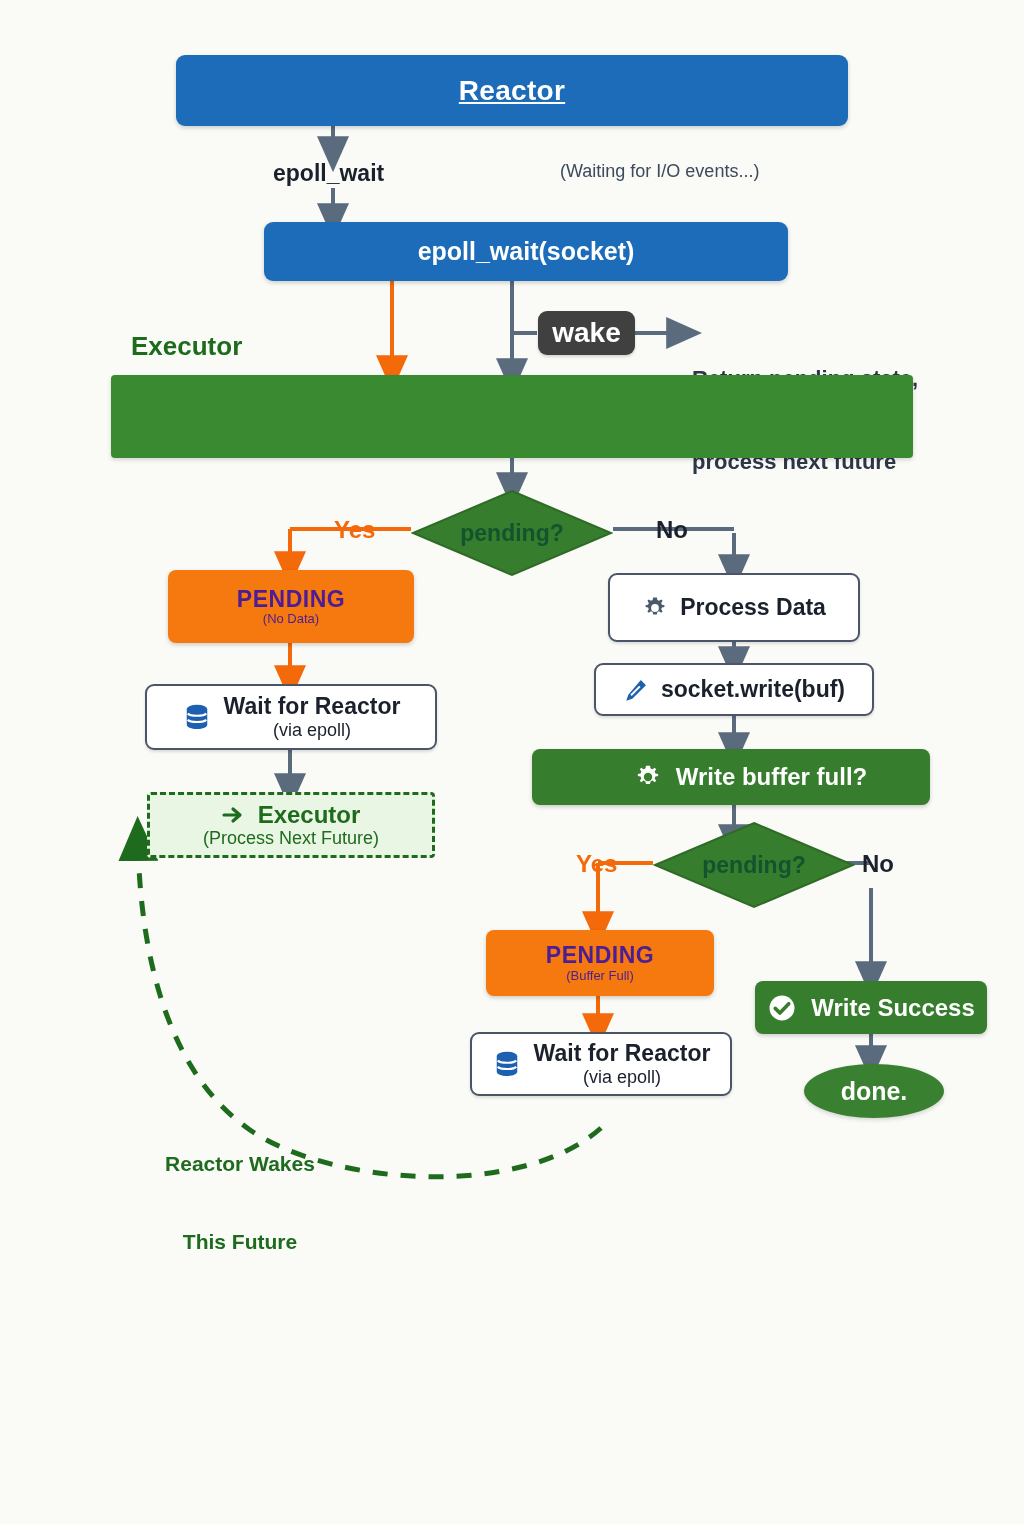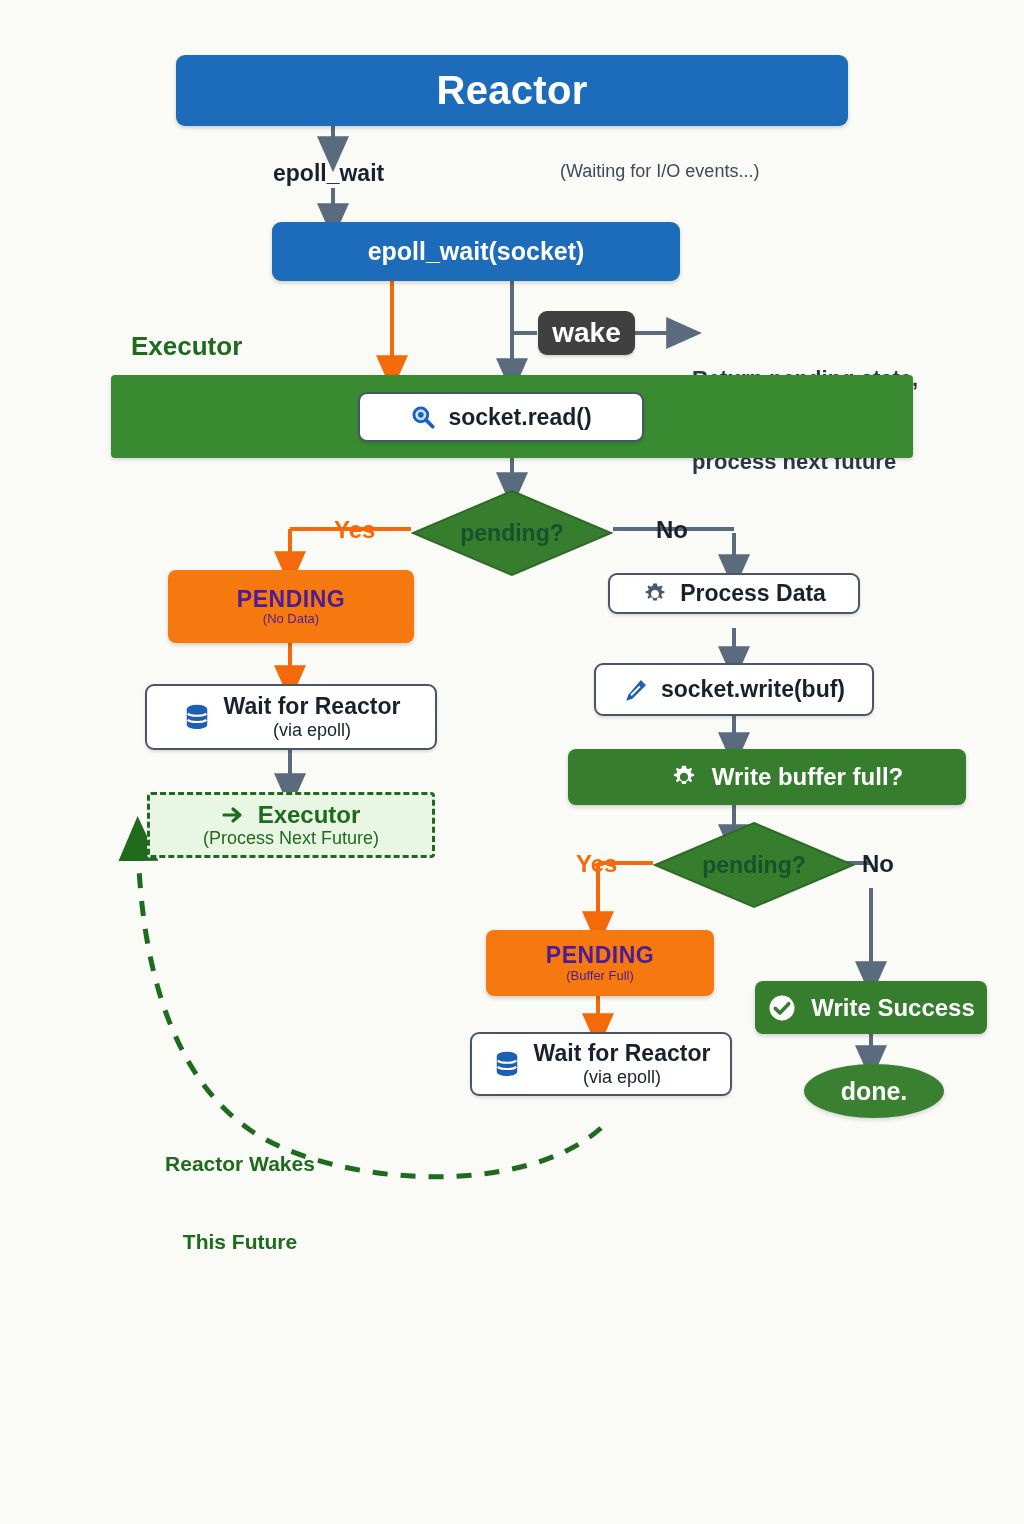--- a/index.html
+++ b/index.html
@@ -16,21 +16,21 @@
   .node{position:absolute;box-sizing:border-box;display:flex;align-items:center;justify-content:center;}
 
   
   .bar-blue{
     background:#1c6cba;
     border-radius:9px;
     color:#ffffff;
     font-weight:bold;
     box-shadow:0 2px 4px rgba(0,0,0,.18);
   }
-  .t-reactor{font-size:40px;letter-spacing:.3px;}
+  .t-reactor{font-size:28px;letter-spacing:.3px;text-decoration:underline;}
   .t-epollbox{font-size:25px;}
 
   
   .band-green{
     background:#3a8a31;
     border-radius:4px;
     box-shadow:0 2px 4px rgba(0,0,0,.15);
   }
   .green-solid{
     background:#367d2d;
@@ -207,49 +207,37 @@
   </div>
 
   <div class="node bar-blue t-reactor" style="left:176px;top:55px;width:672px;height:71px;">
     <span>Reactor</span>
   </div>
 
   <div class="txt txt-dark" style="left:273px;top:160px;">epoll_wait</div>
 
   <div class="txt txt-gray" style="left:560px;top:161px;">(Waiting for I/O events...)</div>
 
-  <div class="node bar-blue t-epollbox" style="left:272px;top:222px;width:408px;height:59px;">
+  <div class="node bar-blue t-epollbox" style="left:264px;top:222px;width:524px;height:59px;">
     <span>epoll_wait(socket)</span>
   </div>
 
   <div class="node pill-wake" style="left:538px;top:311px;width:97px;height:44px;">
     <span>wake</span>
   </div>
 
   <div class="txt txt-gray-2" style="left:692px;top:310px;">
     <div>Return pending state,</div>
     <div>process next future</div>
   </div>
 
   <div class="txt txt-green-hd" style="left:131px;top:331px;">Executor</div>
 
   <div class="node band-green" style="left:111px;top:375px;width:802px;height:83px;"></div>
 
-  <div class="node box-white" style="left:358px;top:392px;width:286px;height:50px;">
-    <div class="row-ic">
-      <span class="icon">
-        <svg width="26" height="26" viewBox="0 0 24 24">
-          <circle cx="10" cy="10" r="6.4" fill="#bfe7ee" stroke="#1b5fc0" stroke-width="2.6"></circle>
-          <circle cx="10" cy="10" r="2.6" fill="#1b5fc0"></circle>
-          <line x1="14.7" y1="14.7" x2="21" y2="21" stroke="#1b5fc0" stroke-width="3.4" stroke-linecap="round"></line>
-        </svg>
-      </span>
-      <span class="lbl-main">socket.read()</span>
-    </div>
-  </div>
 
   <div class="txt txt-yes" style="left:334px;top:516px;">Yes</div>
   <div class="txt txt-no" style="left:656px;top:516px;">No</div>
 
   <div class="node box-orange" style="left:168px;top:570px;width:246px;height:73px;">
     <div class="inner-col">
       <span class="lbl-main">PENDING</span>
       <span class="lbl-sub">(No Data)</span>
     </div>
   </div>
@@ -278,21 +266,21 @@
           <svg width="24" height="20" viewBox="0 0 24 20">
             <path d="M2,10 L17,10 M11,4 L18,10 L11,16" stroke="#1e6b1e" stroke-width="3.2" fill="none" stroke-linecap="round" stroke-linejoin="round"></path>
           </svg>
         </span>
         <span class="lbl-main">Executor</span>
       </div>
       <span class="lbl-sub">(Process Next Future)</span>
     </div>
   </div>
 
-  <div class="node box-white" style="left:608px;top:573px;width:252px;height:41px;">
+  <div class="node box-white" style="left:608px;top:573px;width:252px;height:69px;">
     <div class="row-ic">
       <span class="icon">
         <svg width="26" height="26" viewBox="0 0 24 24">
           <path fill="#4a5a6a" d="M12,2.4 l1.7,0 0.5,2.3 1.6,0.7 2-1.3 1.2,1.2 -1.3,2 0.7,1.6 2.3,0.5 0,1.7 -2.3,0.5 -0.7,1.6 1.3,2 -1.2,1.2 -2-1.3 -1.6,0.7 -0.5,2.3 -1.7,0 -1.7,0 -0.5-2.3 -1.6-0.7 -2,1.3 -1.2-1.2 1.3-2 -0.7-1.6 -2.3-0.5 0-1.7 2.3-0.5 0.7-1.6 -1.3-2 1.2-1.2 2,1.3 1.6-0.7 0.5-2.3 z"></path>
           <circle cx="12" cy="12" r="3.6" fill="#ffffff"></circle>
         </svg>
       </span>
       <span class="lbl-main">Process Data</span>
     </div>
   </div>
@@ -302,21 +290,21 @@
       <span class="icon">
         <svg width="26" height="26" viewBox="0 0 24 24">
           <path d="M16.5,2.8 L21.2,7.5 L8.6,20.1 L3,22 L4.9,16.4 Z" fill="#1d5fb0"></path>
           <path d="M7.4,16.9 L15.6,8.7" stroke="#ffffff" stroke-width="1.8"></path>
         </svg>
       </span>
       <span class="lbl-main">socket.write(buf)</span>
     </div>
   </div>
 
-  <div class="node green-solid" style="left:568px;top:749px;width:398px;height:56px;padding-left:39px;">
+  <div class="node green-solid" style="left:532px;top:749px;width:398px;height:56px;padding-left:39px;">
     <span class="icon">
       <svg width="28" height="28" viewBox="0 0 24 24">
         <path fill="#ffffff" d="M12,2.4 l1.7,0 0.5,2.3 1.6,0.7 2-1.3 1.2,1.2 -1.3,2 0.7,1.6 2.3,0.5 0,1.7 -2.3,0.5 -0.7,1.6 1.3,2 -1.2,1.2 -2-1.3 -1.6,0.7 -0.5,2.3 -1.7,0 -1.7,0 -0.5-2.3 -1.6-0.7 -2,1.3 -1.2-1.2 1.3-2 -0.7-1.6 -2.3-0.5 0-1.7 2.3-0.5 0.7-1.6 -1.3-2 1.2-1.2 2,1.3 1.6-0.7 0.5-2.3 z"></path>
         <circle cx="12" cy="12" r="3.6" fill="#367d2d"></circle>
       </svg>
     </span>
     <span>Write buffer full?</span>
   </div>
 
   <div class="txt txt-yes" style="left:576px;top:850px;">Yes</div>

